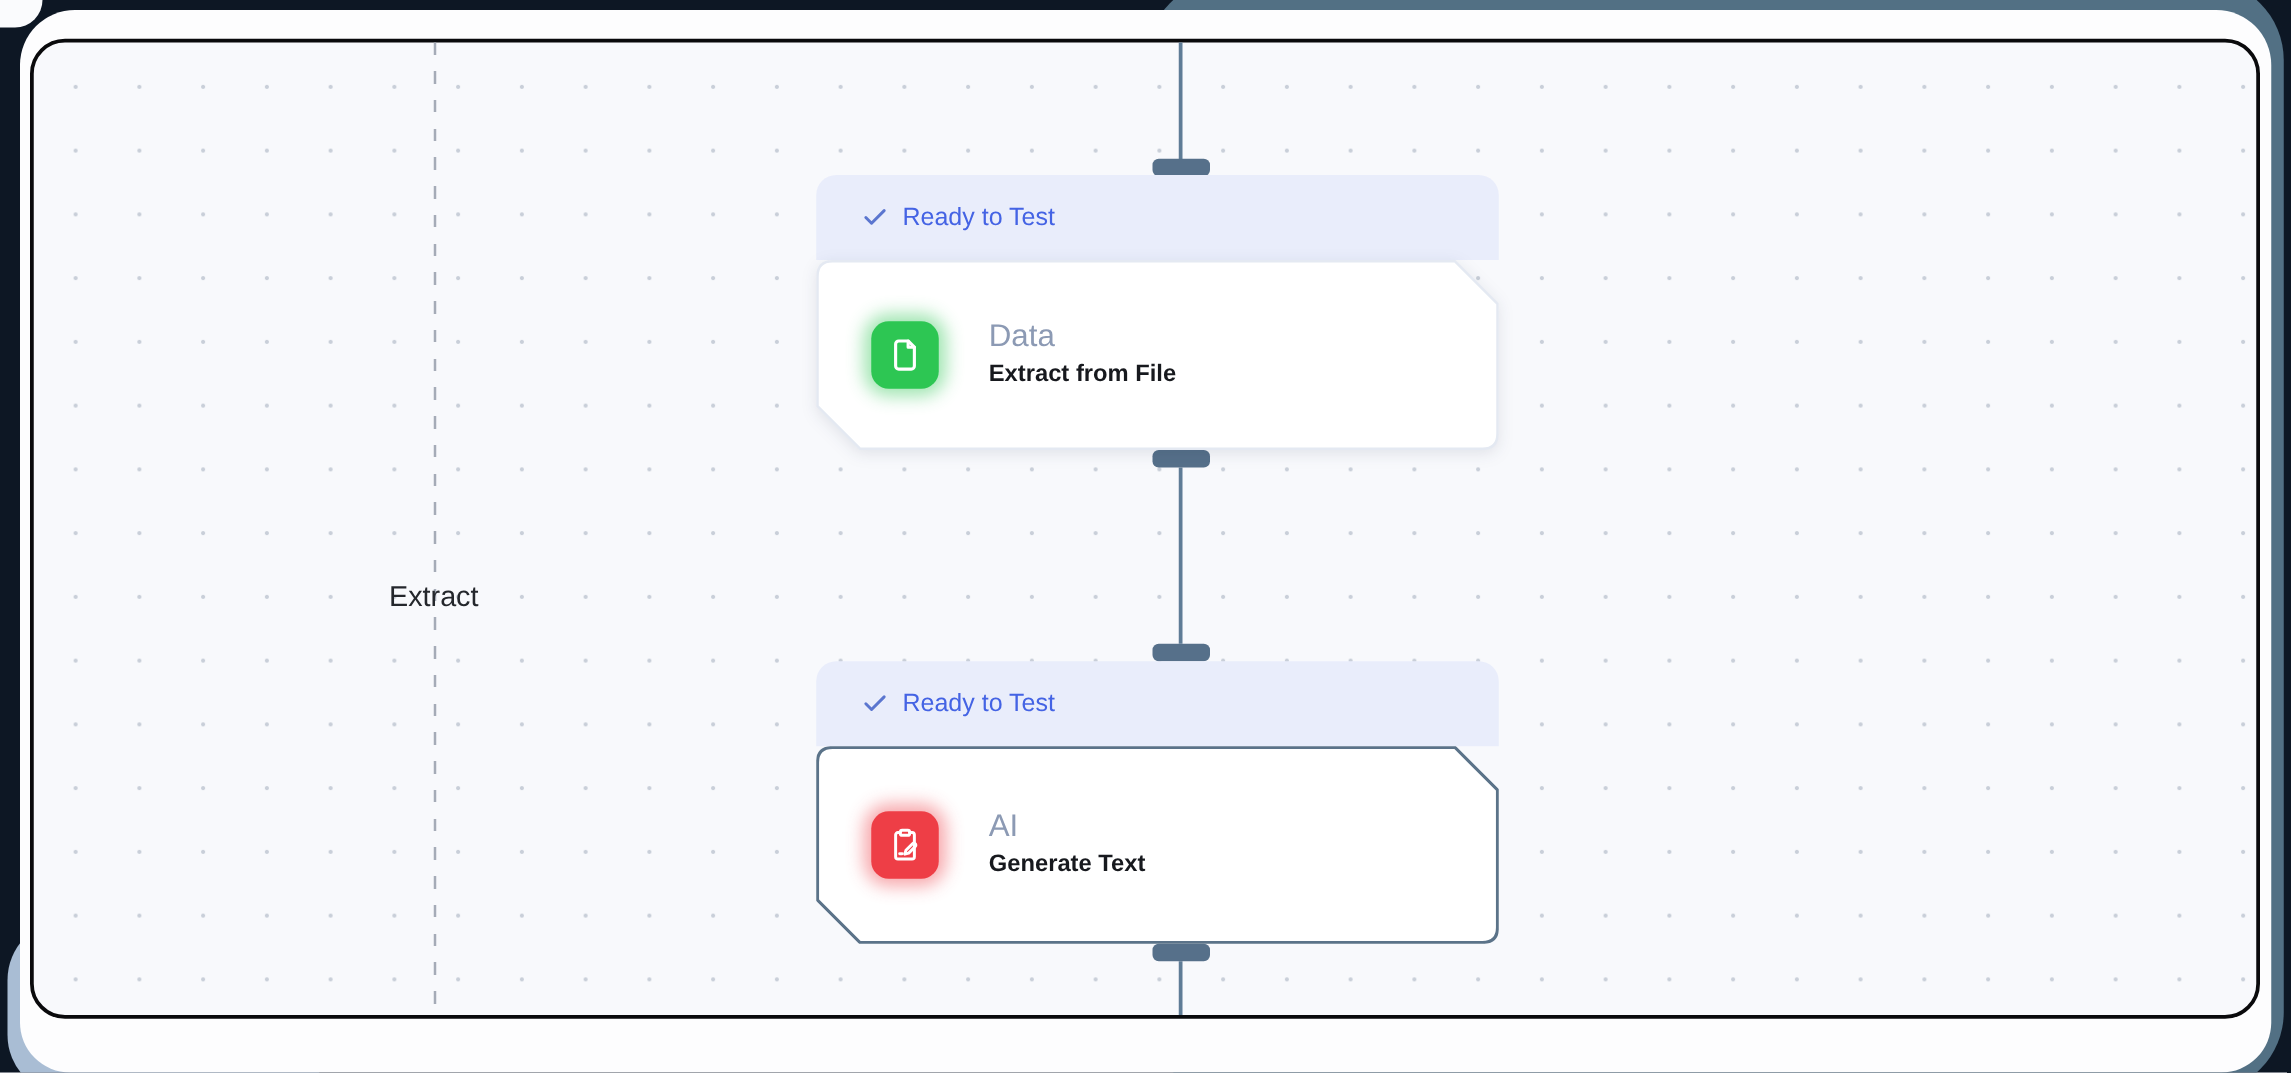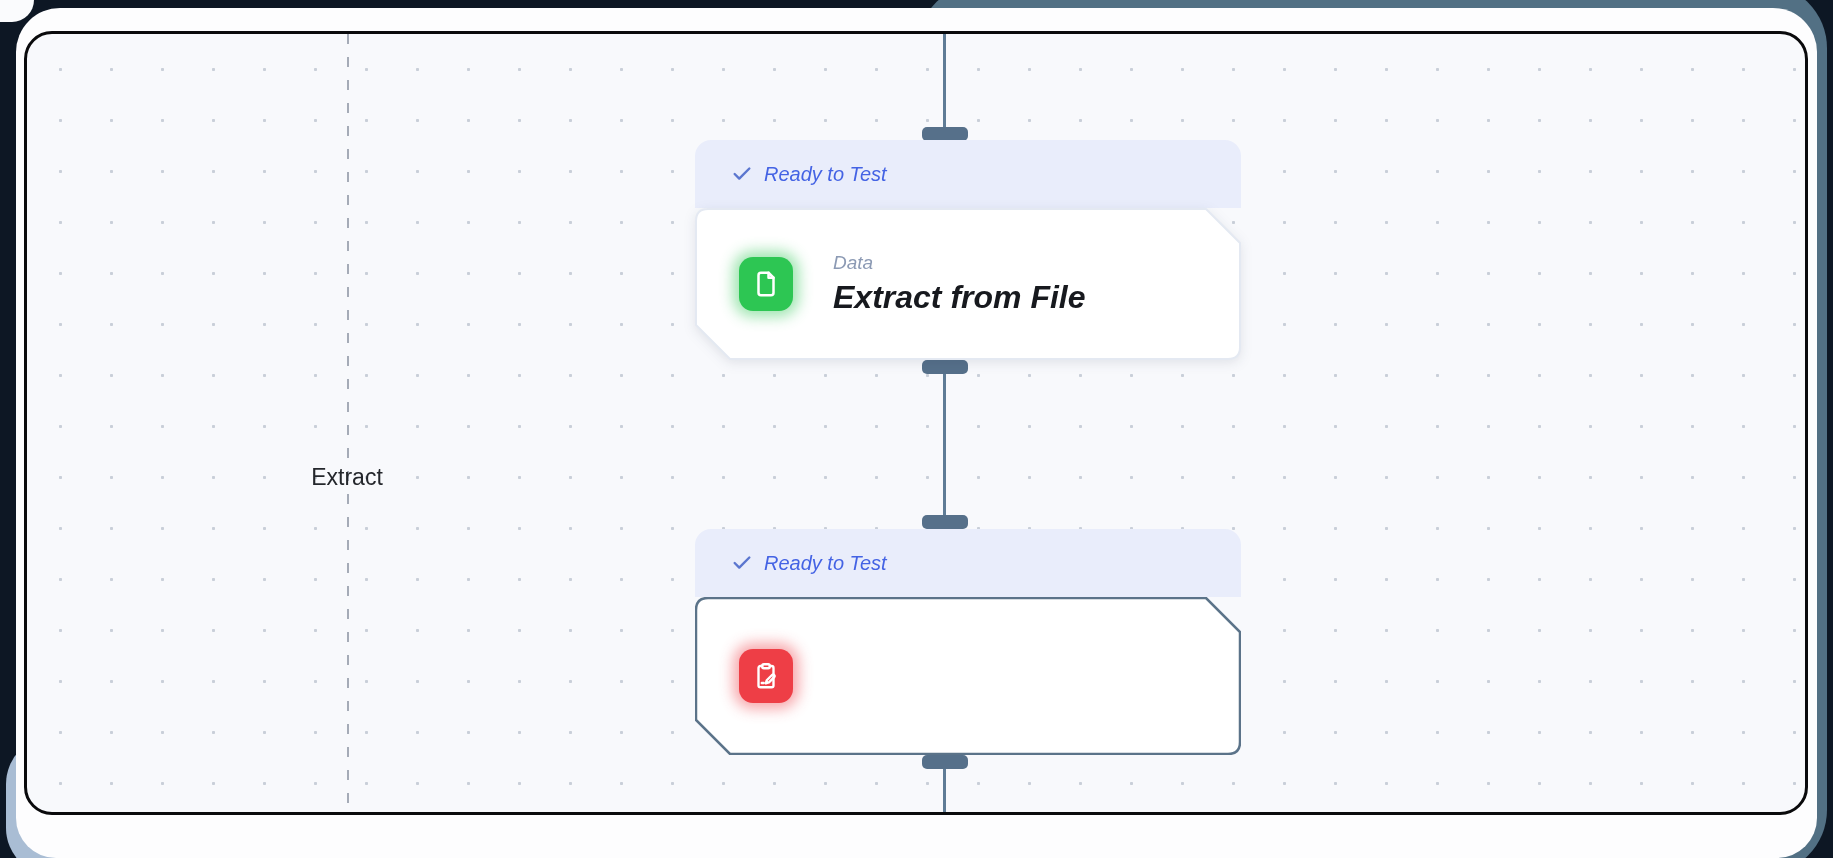--- a/index.html
+++ b/index.html
@@ -32,43 +32,43 @@
   .edge{position:absolute;left:916px;width:3px;background:#5f7c96;}
   .edge-1{top:0;height:94px;}
   .edge-2{top:340px;height:141px;}
   .edge-3{top:735px;height:43px;}
   .handle{position:absolute;left:895px;width:46px;height:14px;border-radius:5px;
     background:#56708a;cursor:crosshair;}
   .h1-top{top:93px;}
   .h1-bottom{top:326px;}
   .h2-top{top:481px;}
   .h2-bottom{top:721px;}
-  .node{position:absolute;left:668px;width:546px;font-style:italic;}
+  .node{position:absolute;left:626px;width:546px;}
   .node-1{top:106px;}
   .node-2{top:495px;}
   .badge{height:68px;background:#e9edfb;border-radius:16px 16px 0 0;
     display:flex;align-items:center;padding-left:36px;box-sizing:border-box;gap:11px;}
   .badge span{font-size:20px;font-weight:500;color:#4463e4;}
   .badge svg{display:block;}
   .card{position:relative;width:546px;}
   .card-1{height:152px;}
   .card-2{height:158px;}
   .card-shape{position:absolute;left:0;top:0;display:block;}
   .card-1 .card-shape{filter:drop-shadow(0 3px 6px rgba(20,30,60,.10));}
   .card-1 .card-shape path{fill:#ffffff;stroke:#e4e9f2;stroke-width:2;}
   .card-2 .card-shape path{fill:#ffffff;stroke:#5b7389;stroke-width:2.5;}
   .card-content{position:absolute;left:0;top:0;right:0;bottom:0;
     display:flex;align-items:center;padding-left:44px;box-sizing:border-box;gap:40px;}
   .icon-box{width:54px;height:54px;border-radius:14px;flex:0 0 auto;
     display:flex;align-items:center;justify-content:center;}
   .icon-green{box-shadow:0 0 14px 6px rgba(45,198,83,.45);}
   .icon-red{box-shadow:0 0 14px 6px rgba(238,62,70,.45);}
   .texts{display:flex;flex-direction:column;}
-  .category{font-size:19px;color:#8c9ab4;margin-bottom:8px;line-height:1;}
-  .title{font-size:32px;font-weight:700;color:#17191e;line-height:1.1;}
+  .category{font-size:25px;color:#8c9ab4;margin-bottom:8px;line-height:1;}
+  .title{font-size:19px;font-weight:700;color:#17191e;line-height:1.1;}
 </style>
 </head>
 <body>
 
 <div class="accent-slate"></div>
 <div class="accent-blue"></div>
 <div class="accent-white"></div>
 
 <div class="panel">
   <div class="canvas">
@@ -124,18 +124,22 @@
         </svg>
         <div class="card-content">
           <div class="icon-box icon-red" style="background-color: rgb(238, 62, 70);">
             <svg width="30" height="30" viewBox="0 0 24 24" fill="none" stroke="#ffffff" stroke-width="1.9" stroke-linecap="round" stroke-linejoin="round">
               <path d="M9 4 H7.5 A1.5 1.5 0 0 0 6 5.5 v14 A1.5 1.5 0 0 0 7.5 21 h9 A1.5 1.5 0 0 0 18 19.5 V5.5 A1.5 1.5 0 0 0 16.5 4 H15"></path>
               <rect x="9" y="2.6" width="6" height="3.2" rx="1.2"></rect>
               <path d="M12.6 15.4 l4.2 -4.2 a1.25 1.25 0 0 1 1.77 1.77 l-4.2 4.2 -2.5 .7 .73 -2.47 Z"></path>
               <path d="M8.6 17.6 h1.6"></path>
             </svg>
           </div>
+          <div class="texts">
+            <div class="category">AI</div>
+            <div class="title">Generate Text</div>
+          </div>
         </div>
       </div>
     </div>
 
   </div>
 </div>
 
 </body></html>

